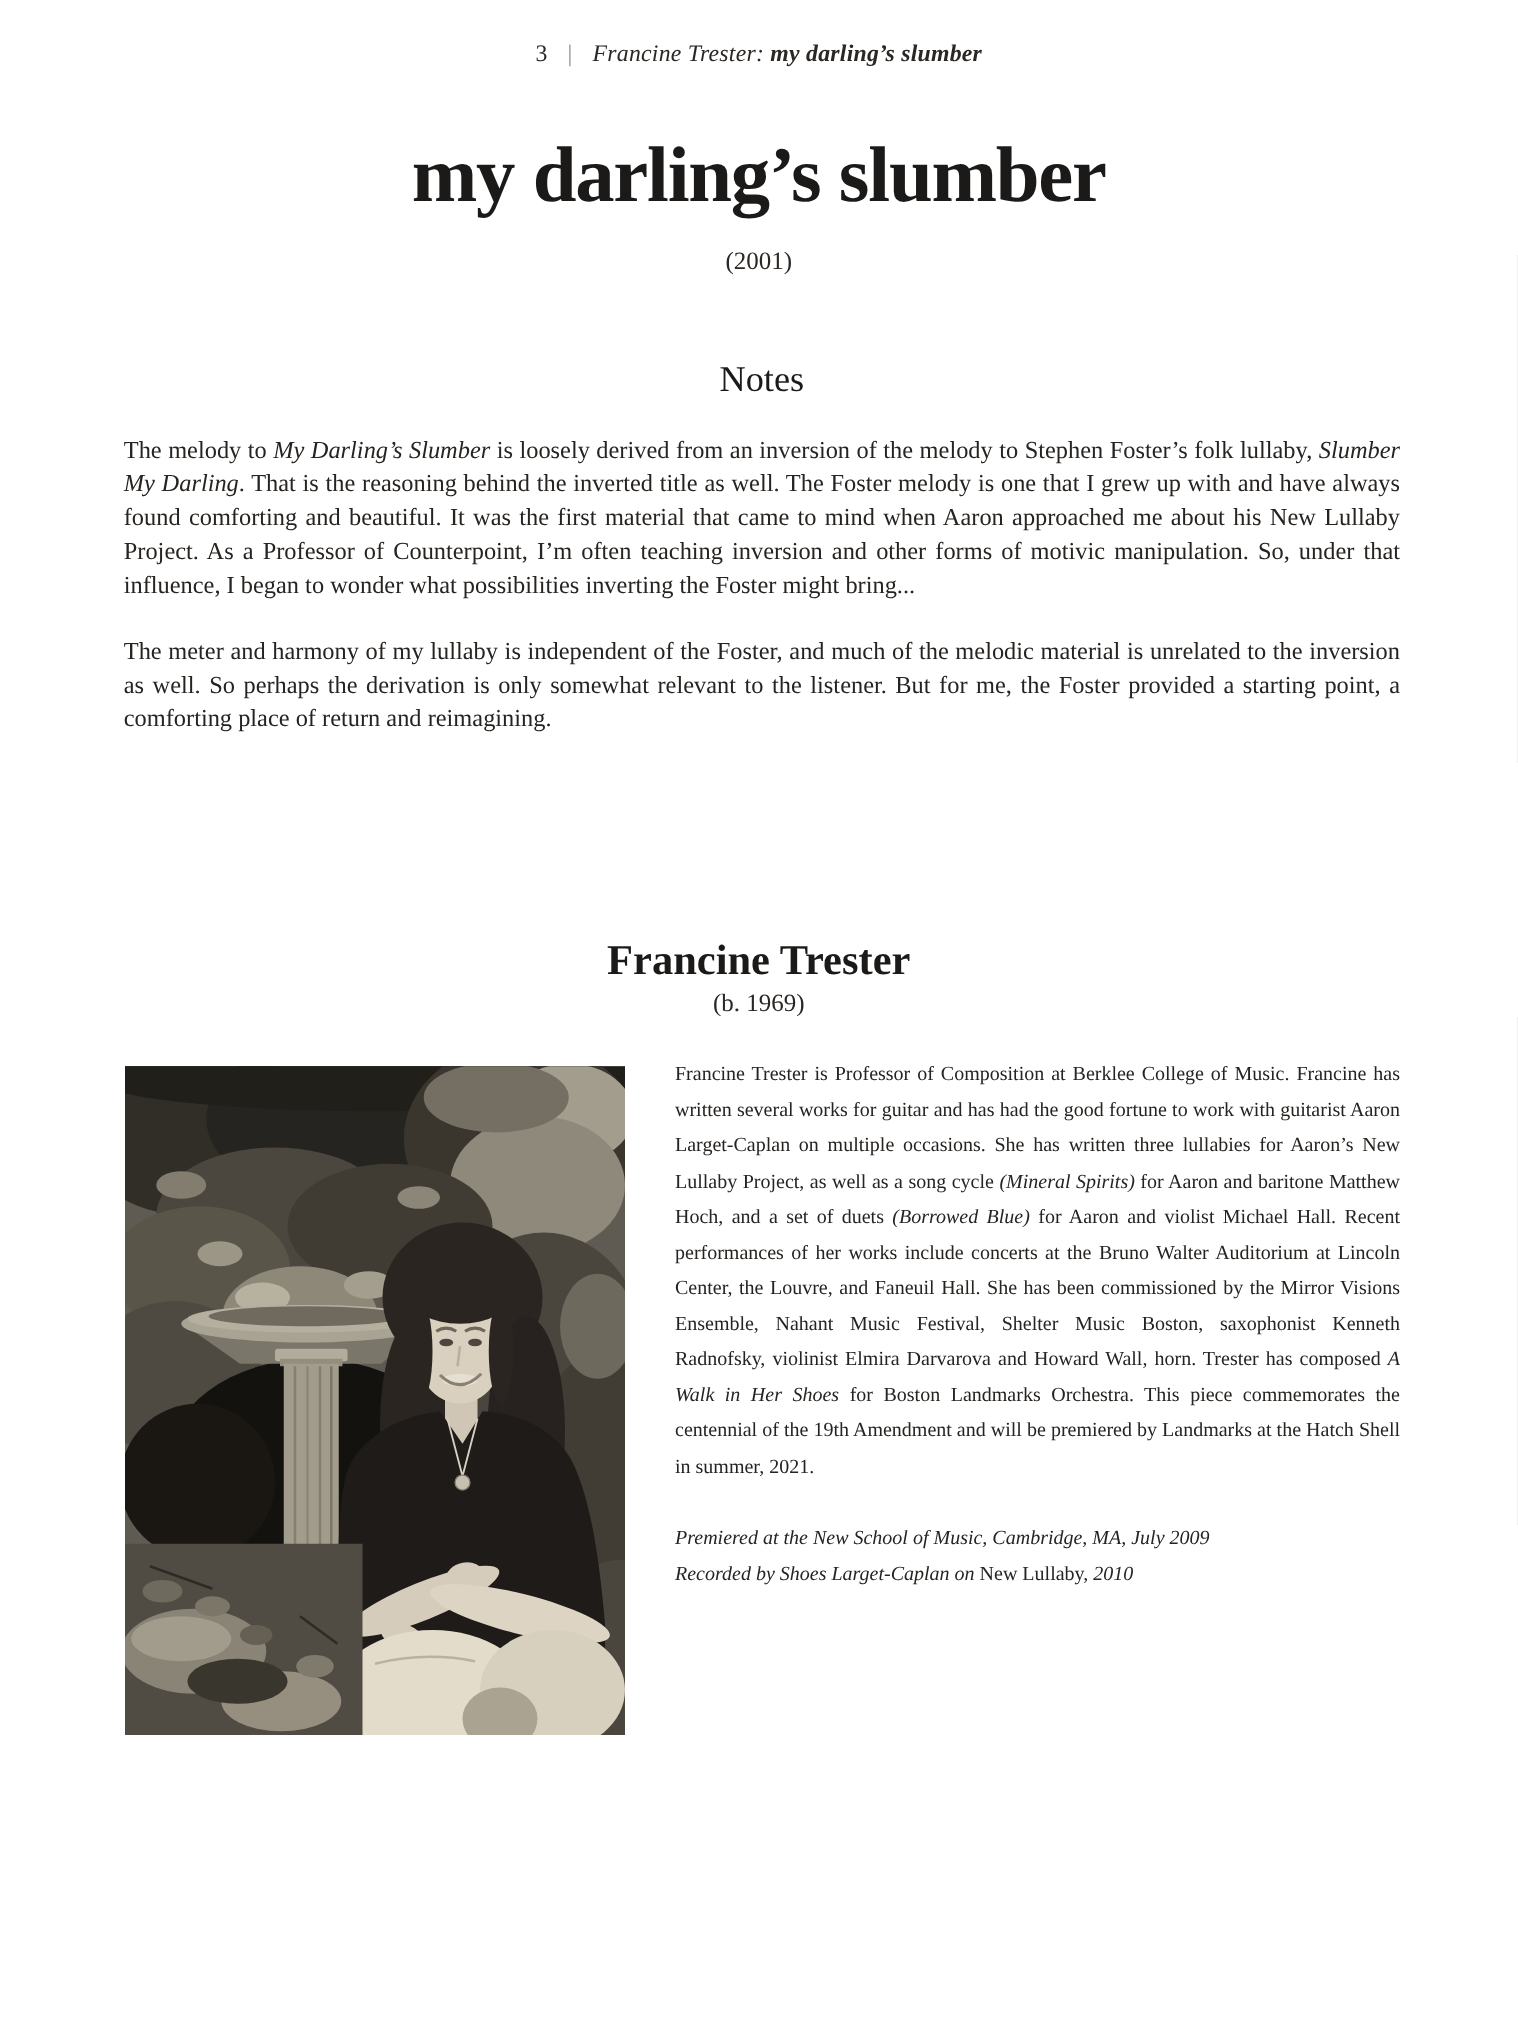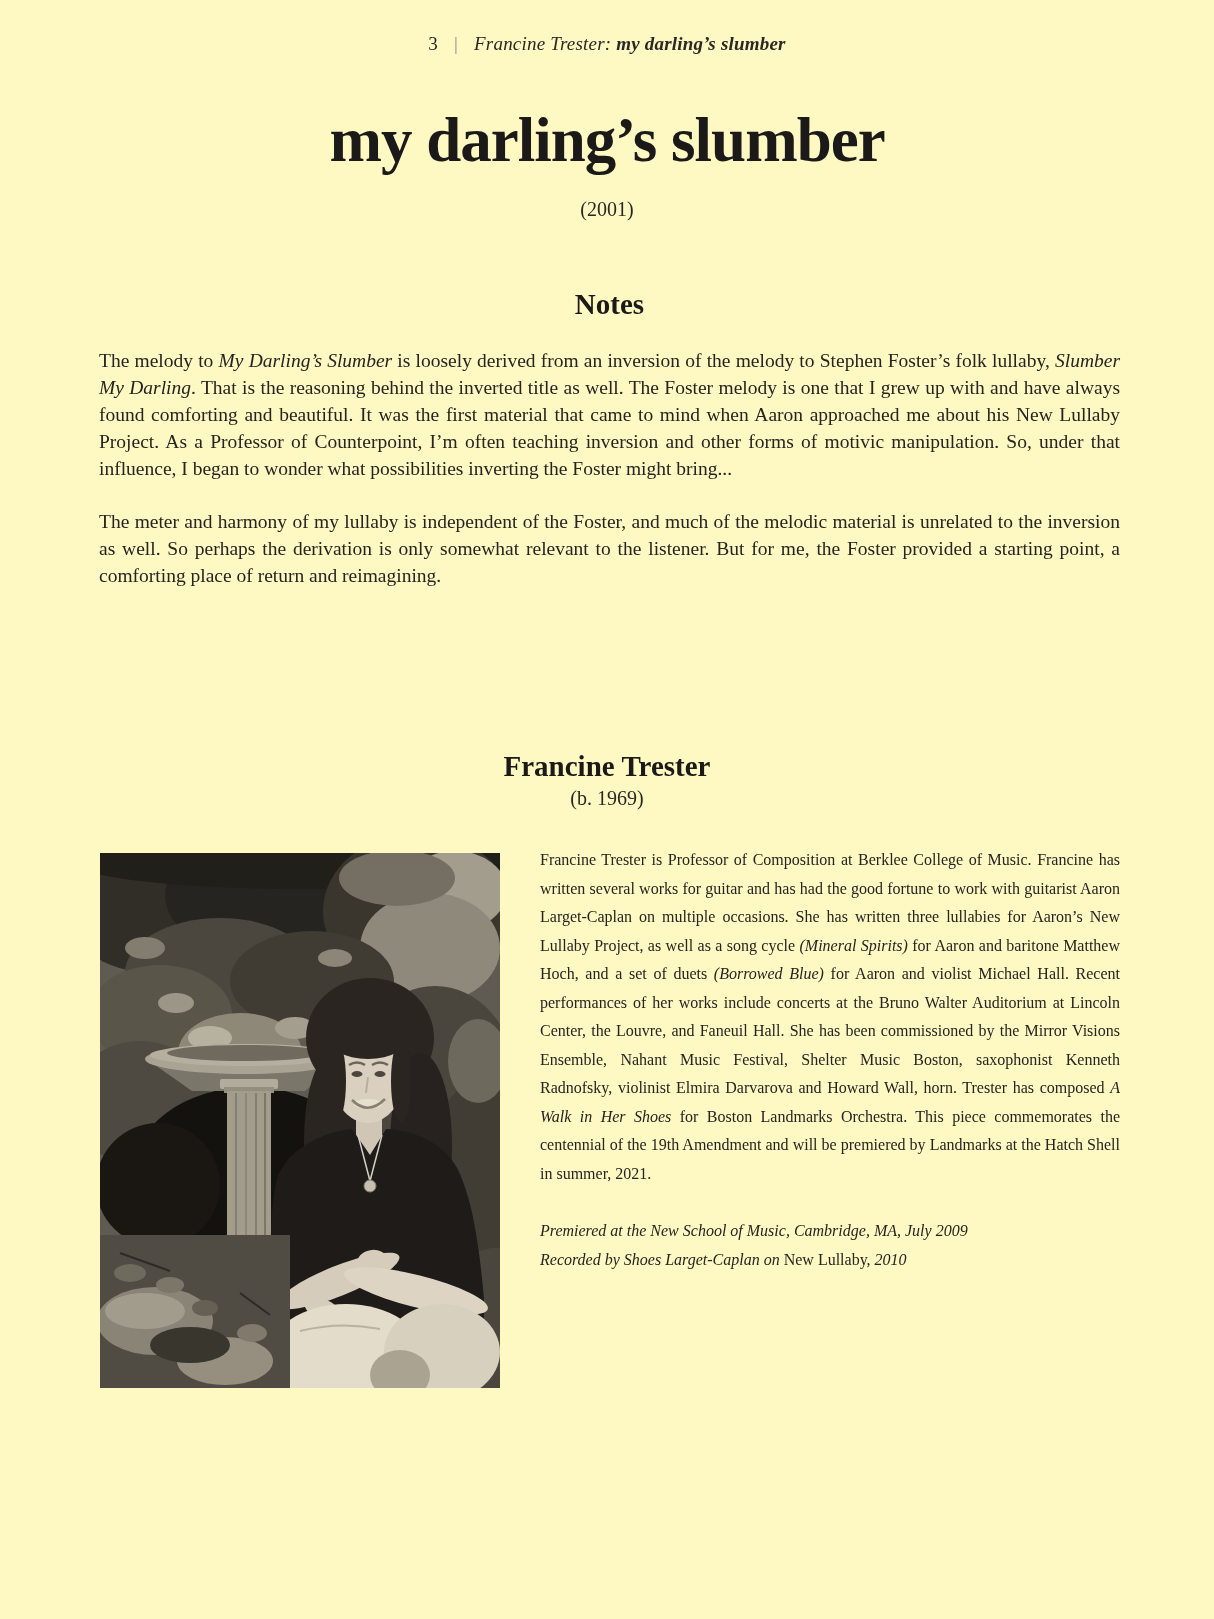--- a/index.html
+++ b/index.html
@@ -1,17 +1,17 @@
 <!DOCTYPE html>
 <html><head>
 <meta charset="utf-8">
 <style>
   html,body{margin:0;padding:0;background:#e8e8e8;}
   .page{
-    position:relative;width:1214px;height:1619px;margin:0 auto;background:#fef9c3;
+    position:relative;width:1214px;height:1619px;margin:0 auto;background:#ffffff;
     font-family:"Liberation Serif","DejaVu Serif",serif;color:#211e1c;overflow:hidden;
   }
   .running-head{
     position:absolute;top:33px;left:0;right:0;text-align:center;
     font-size:19px;color:#2a2724;letter-spacing:.2px;
   }
   .running-head .pageno{margin-right:16px;}
   .running-head .sep{color:#8f8d8a;margin-right:16px;font-weight:400;}
   .running-head .rt-it{font-style:italic;}
   .running-head .rt-bi{font-style:italic;font-weight:bold;}
@@ -19,31 +19,31 @@
     position:absolute;top:104px;left:0;right:0;margin:0;text-align:center;
     font-size:63px;font-weight:bold;letter-spacing:-1px;color:#1c1a18;
   }
   .work-year{
     position:absolute;top:198px;left:0;right:0;text-align:center;font-size:20px;color:#2a2724;
   }
   .notes{
     position:absolute;left:99px;top:288px;width:1021px;
   }
   .notes h2{
-    margin:0 0 26px 0;text-align:center;font-size:29px;font-weight:bold;color:#1c1a18;
+    margin:0 0 26px 0;text-align:center;font-size:29px;font-weight:normal;color:#1c1a18;
   }
   .notes p.body{
     margin:0;font-size:19.5px;line-height:27px;text-align:justify;color:#262320;
   }
   .notes p.body + p.body{margin-top:26px;}
   .notes .attribution{
     margin:4px 0 0 0;text-align:right;font-style:italic;font-size:19.5px;line-height:27px;color:#262320;
   }
   .composer-head{position:absolute;left:0;right:0;top:750px;text-align:center;}
-  .composer-head h2{margin:0;font-size:29px;font-weight:bold;color:#1c1a18;}
+  .composer-head h2{margin:0;font-size:34px;font-weight:bold;color:#1c1a18;}
   .composer-head .born{margin-top:4px;font-size:20px;color:#2a2724;}
   figure.photo{
     position:absolute;left:100px;top:853px;width:400px;height:535px;margin:0;
   }
   figure.photo svg{display:block;width:400px;height:535px;}
   .bio-col{position:absolute;left:540px;top:846px;width:580px;}
   .bio-col p{margin:0;font-size:16px;line-height:28.5px;color:#262320;}
   .bio-col .bio{text-align:justify;}
   .bio-col .website{margin-top:29px;}
   .bio-col .credits{margin-top:29px;}

